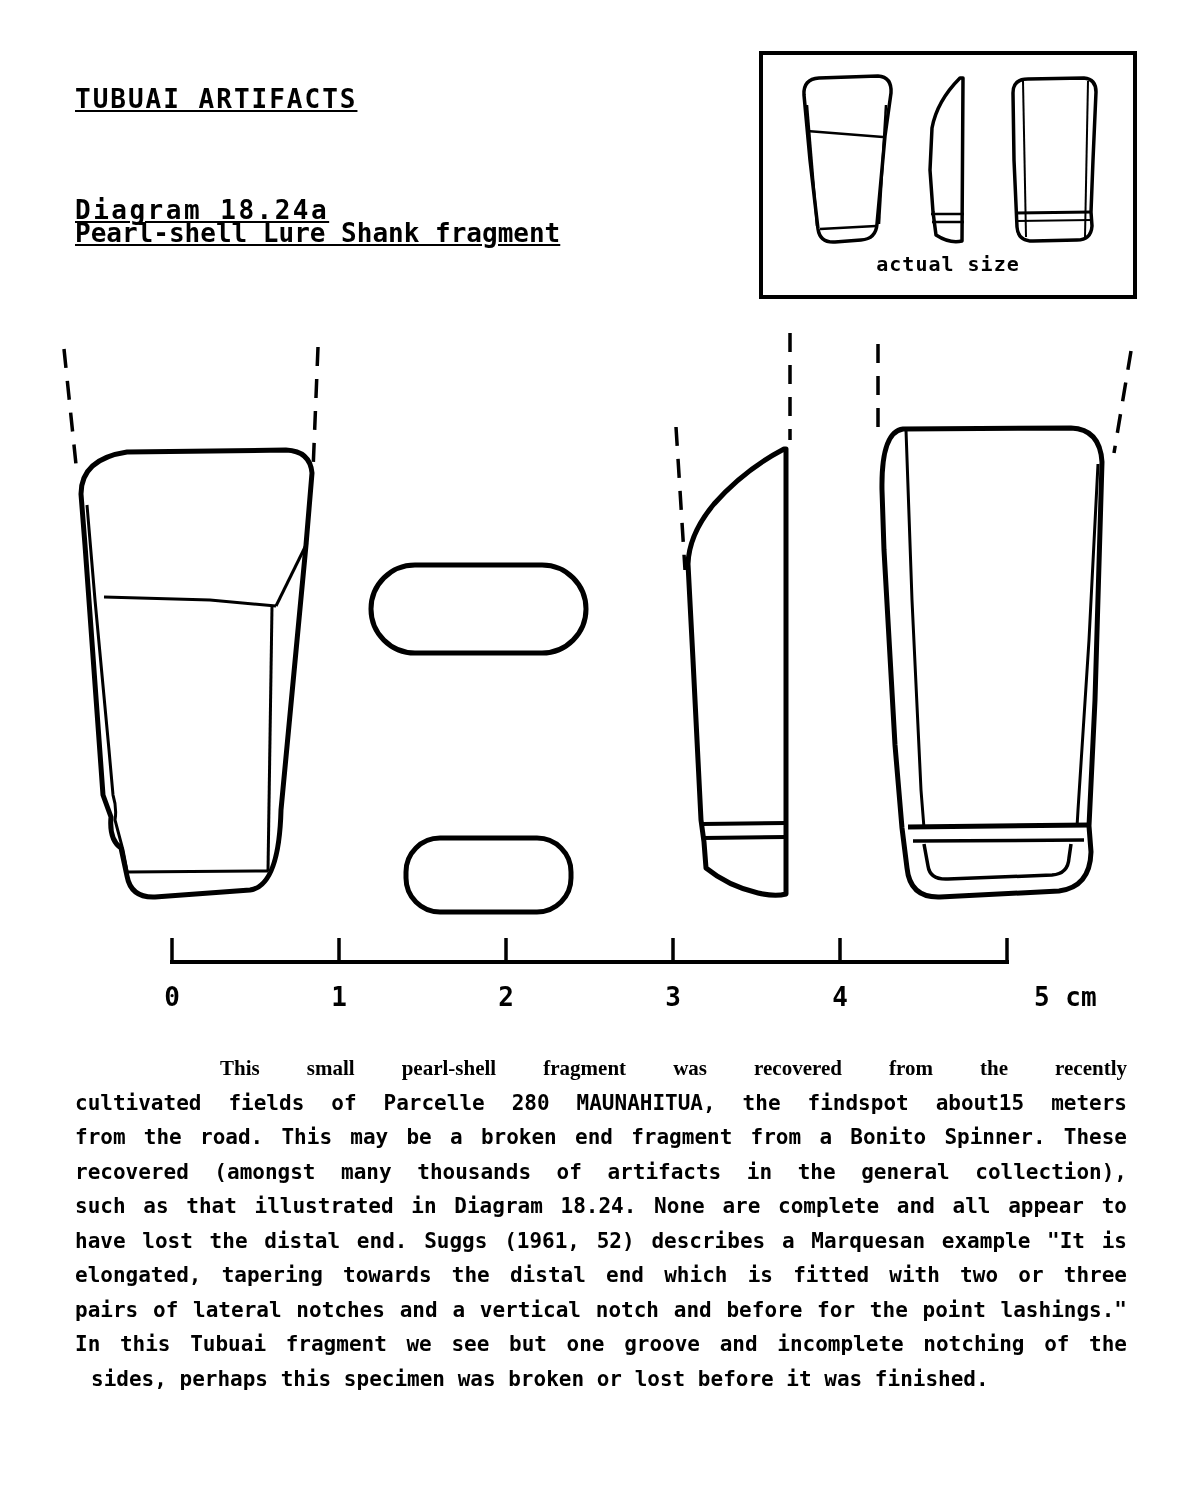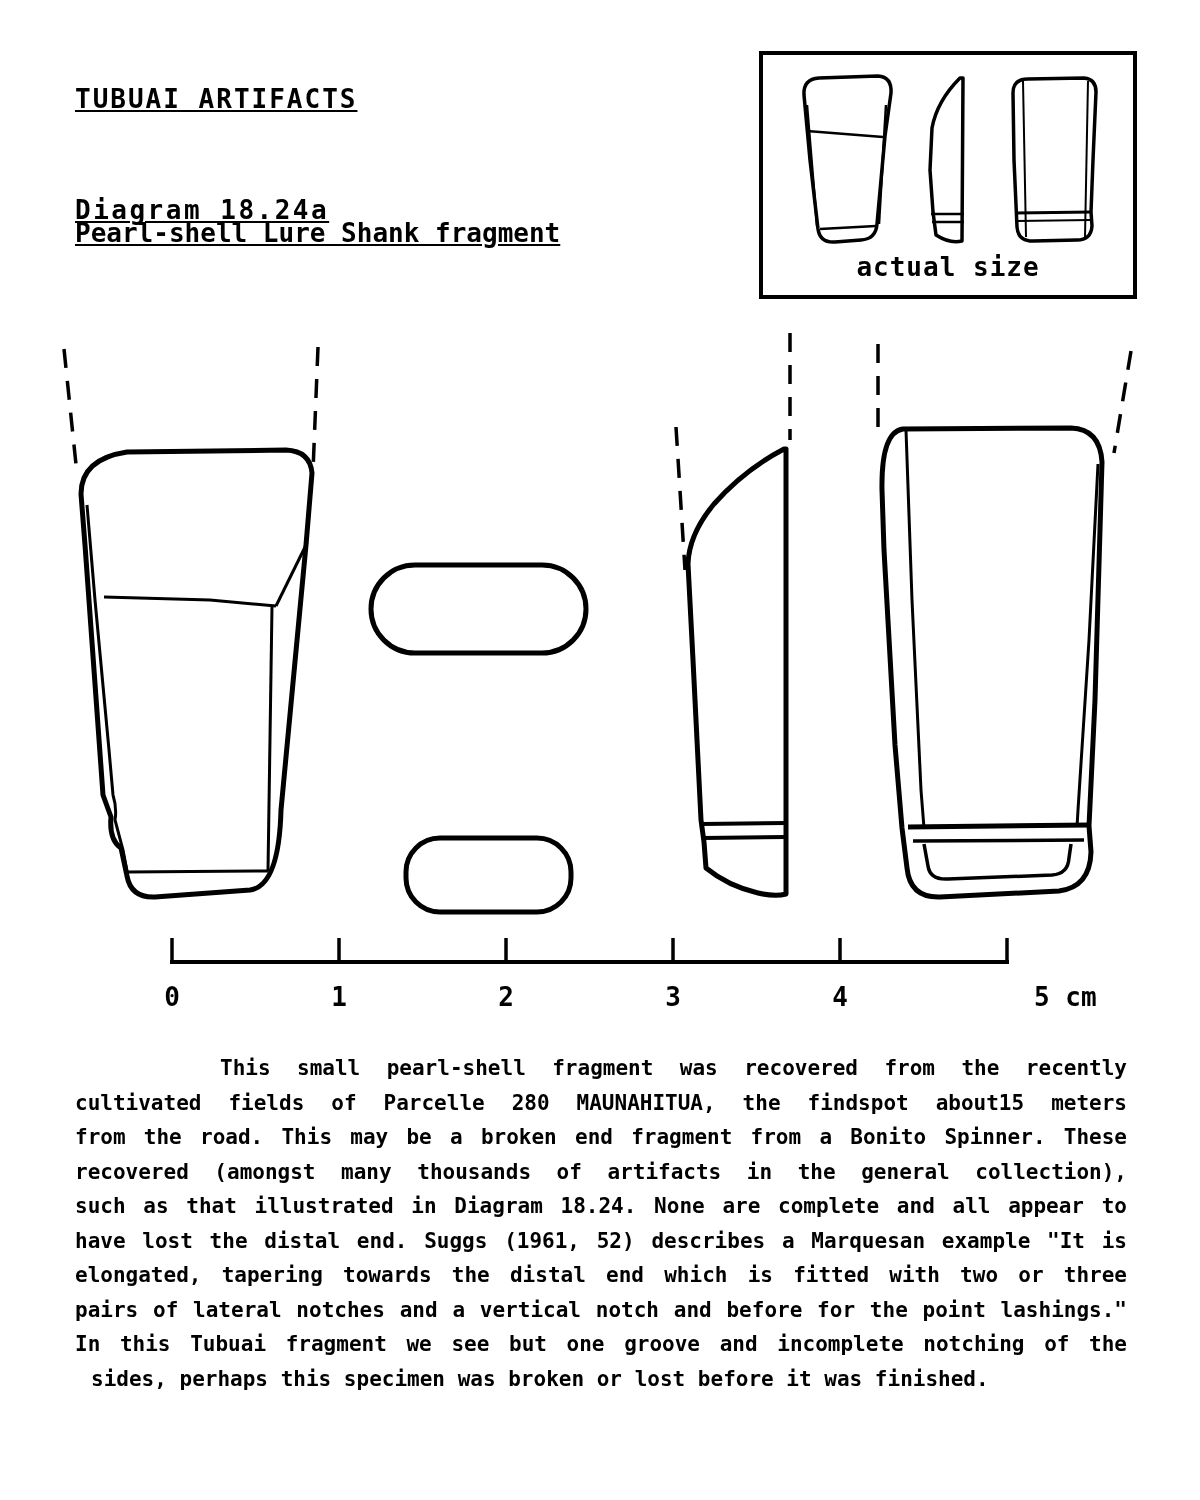--- a/index.html
+++ b/index.html
@@ -12,40 +12,40 @@
   svg.art { position:absolute; left:0; top:0; }
   svg.art path, svg.art rect, svg.art line { stroke:#000; fill:none; }
 
   .hdr { position:absolute; font-size:26px; white-space:nowrap;text-decoration:underline; }
   #hdr1 { left:75px; top:84px;  letter-spacing:2px; }
   #hdr2 { left:75px; top:151px; letter-spacing:2.5px;margin-top:44px; }
   #hdr3 { left:75px; top:218px; letter-spacing:0; }
 
   .inset-label {
     position:absolute; left:761px; top:252px; width:374px;
-    text-align:center; font-size:26px; letter-spacing:1px;
+    text-align:center; font-size:20px; letter-spacing:1px;
   }
 
   .tick-label {
     position:absolute; top:982px; font-size:26px; white-space:nowrap;
     transform:translateX(-50%);
   }
   #tick0 { left:172px; } #tick1 { left:339px; } #tick2 { left:506px; }
   #tick3 { left:673px; } #tick4 { left:840px; }
   #tick5 { left:1034px; transform:none; }
 
   .body-text {
     position:absolute; left:75px; top:1051px; width:1052px;
     font-size:21px;
   }
   .body-line {
     line-height:34.5px;
     text-align:justify; text-align-last:justify;
   }
-  .body-line.first { padding-left:145px; }
+  .body-line.first { padding-left:145px;font-family:Liberation Serif, serif; }
   .body-line.last  { text-align-last:left;margin-left:16px; }
 </style>
 </head>
 <body>
 
 <div class="page">
 
   <svg class="art" width="1200" height="1500" viewBox="0 0 1200 1500">
 
     <g>

